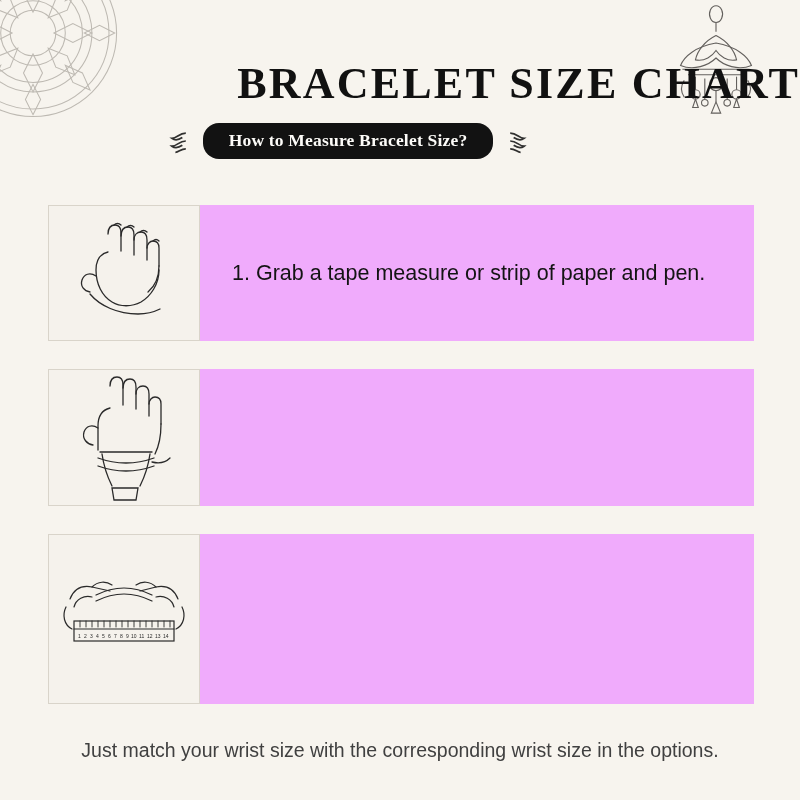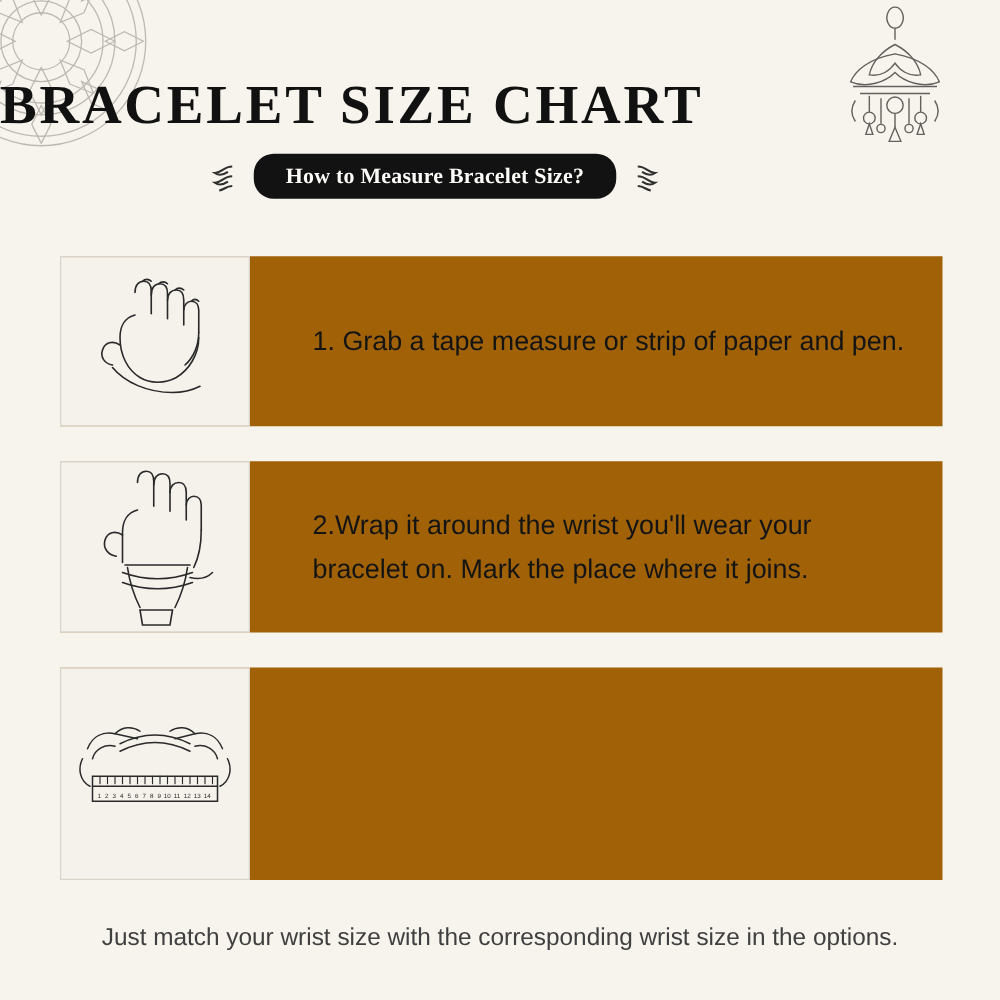--- a/index.html
+++ b/index.html
@@ -37,21 +37,21 @@
     opacity: .85;
     pointer-events: none;
   }
 
   
   .title {
     position: absolute;
     top: 58px;
     left: 0;
     width: 800px;
-    text-align: left;
+    text-align: right;
     font-family: "Liberation Serif", serif;
     font-size: 44px;
     letter-spacing: 2.2px;
     font-weight: 700;
     color: #111;
   }
 
   
   .subtitle-row {
     position: absolute;
@@ -83,23 +83,22 @@
   
   .steps {
     position: absolute;
     top: 205px;
     left: 48px;
     width: 706px;
   }
   .step {
     display: flex;
     align-items: stretch;
-    background: #a16207;
+    background: #f0abfc;
     margin-bottom: 28px;
-    gap: 18px;
   }
   .step-img {
     width: 152px;
     min-height: 136px;
     background: #f5f2ec;
     border: 1px solid #d9d4ca;
     box-sizing: border-box;
     flex: 0 0 152px;
     display: flex;
     align-items: center;
@@ -246,21 +245,20 @@
           <path d="M36 82 l52 0"></path>
           <path d="M38 84 c2 14 6 24 10 32"></path>
           <path d="M86 84 c-2 14 -6 24 -10 32"></path>
           <path d="M34 88 q28 10 56 0"></path>
           <path d="M34 96 q28 10 56 0"></path>
           <path d="M88 92 c8 2 14 0 18 -4"></path>
           <path d="M48 118 l26 0 l-2 12 l-22 0 Z"></path>
         </g>
       </svg>
     </div>
-    <div class="step-text">2.Wrap it around the wrist you'll wear your bracelet on. Mark the place where it joins.</div>
   </div>
 
   <div class="step" id="step-3">
     <div class="step-img">
       <svg width="136" height="120" viewBox="0 0 136 120">
         <g fill="none" stroke="#2a2a2a" stroke-width="1.2" stroke-linecap="round">
 
           <path d="M14 40 c4 -10 12 -14 22 -12 l18 4"></path>
           <path d="M18 48 c2 -8 10 -12 18 -10"></path>
           <path d="M10 48 c-4 8 -2 18 6 22"></path>

